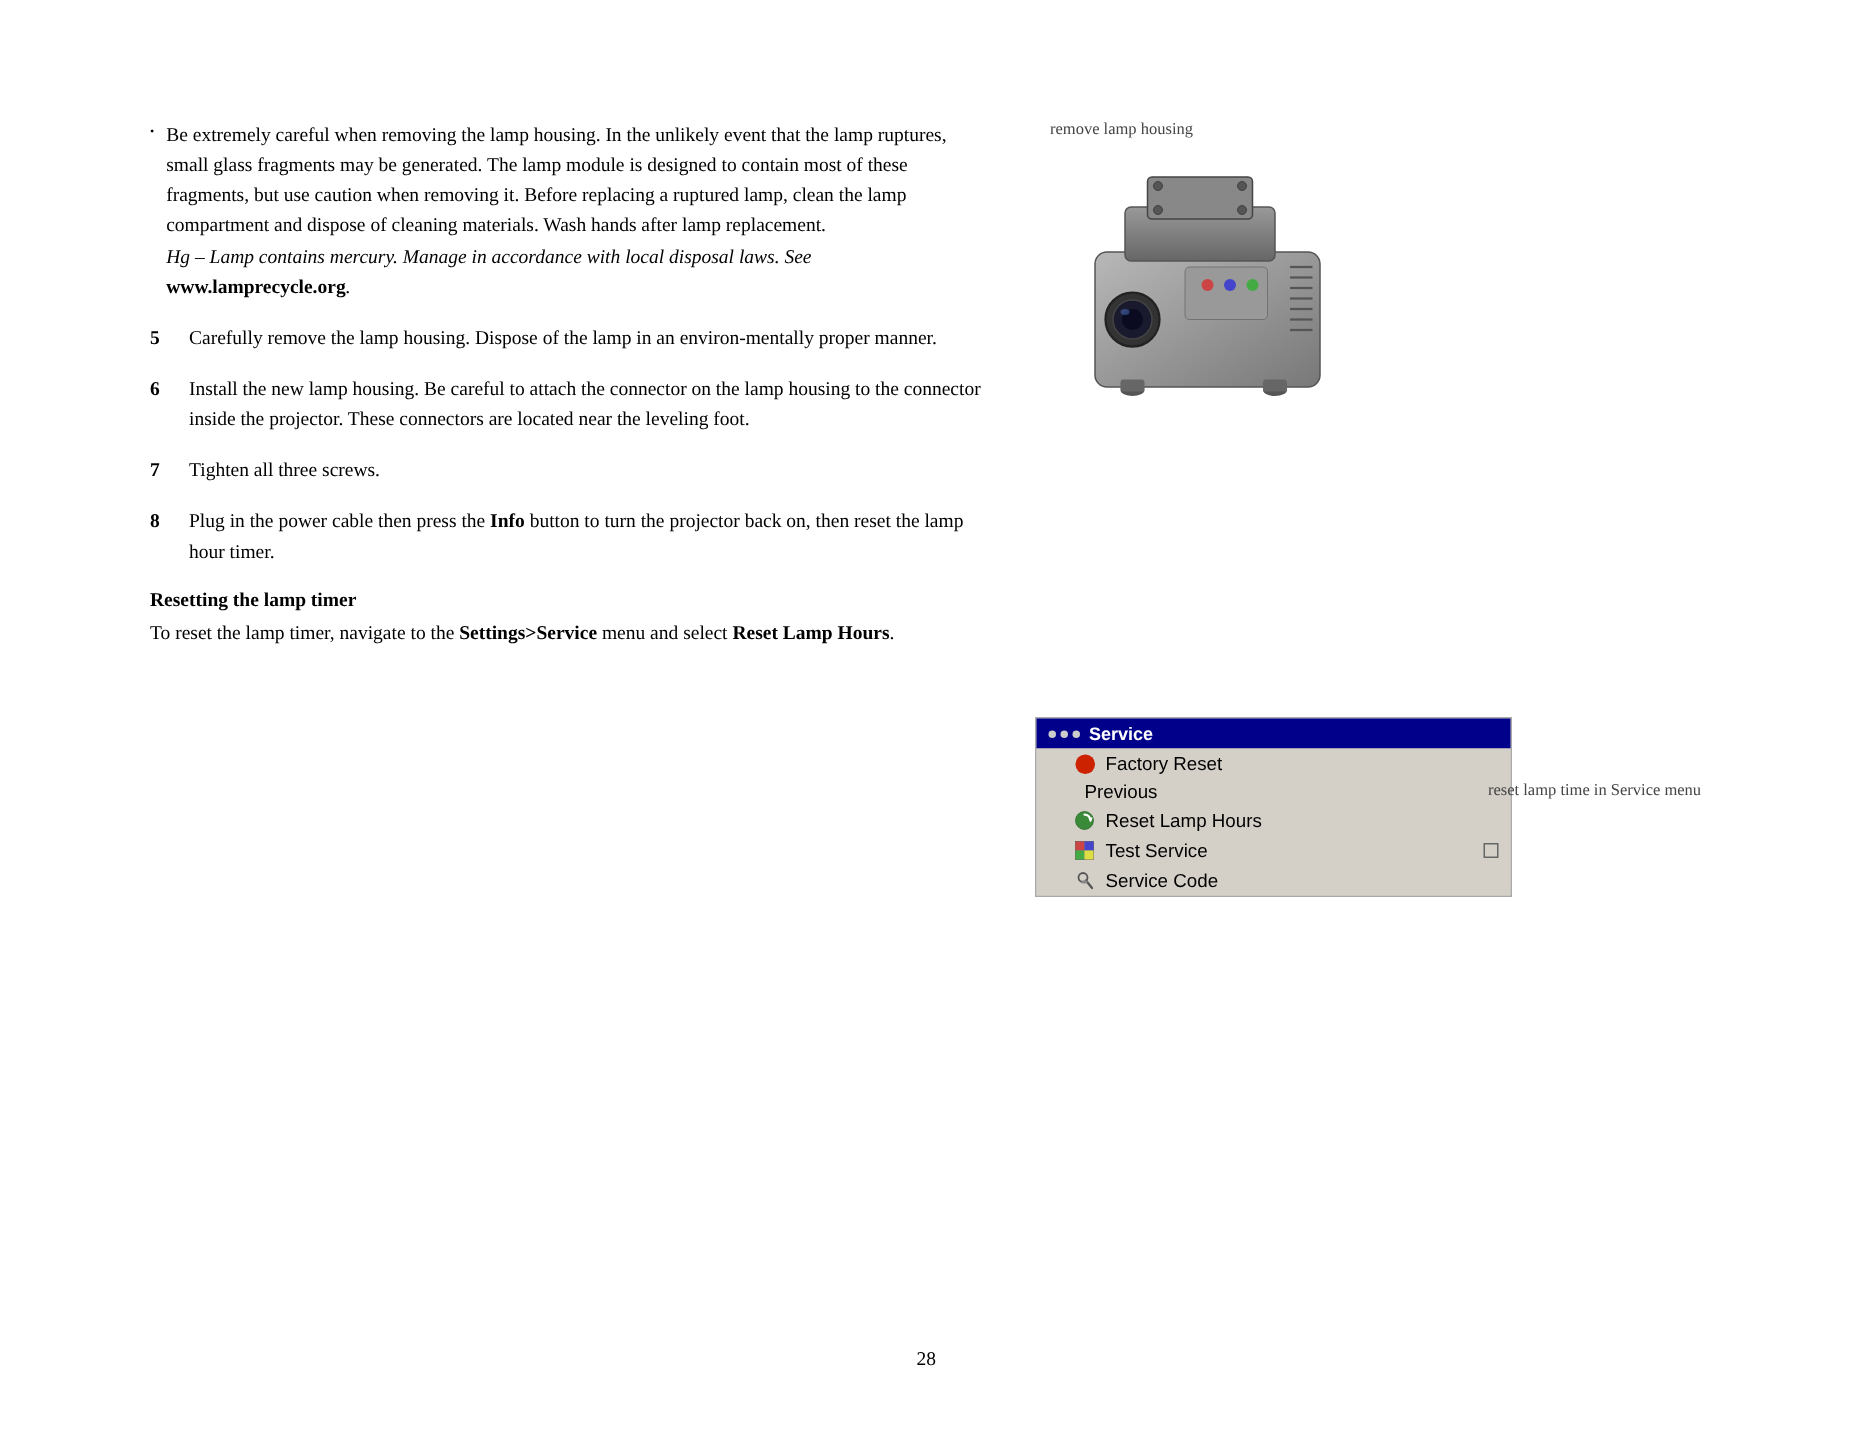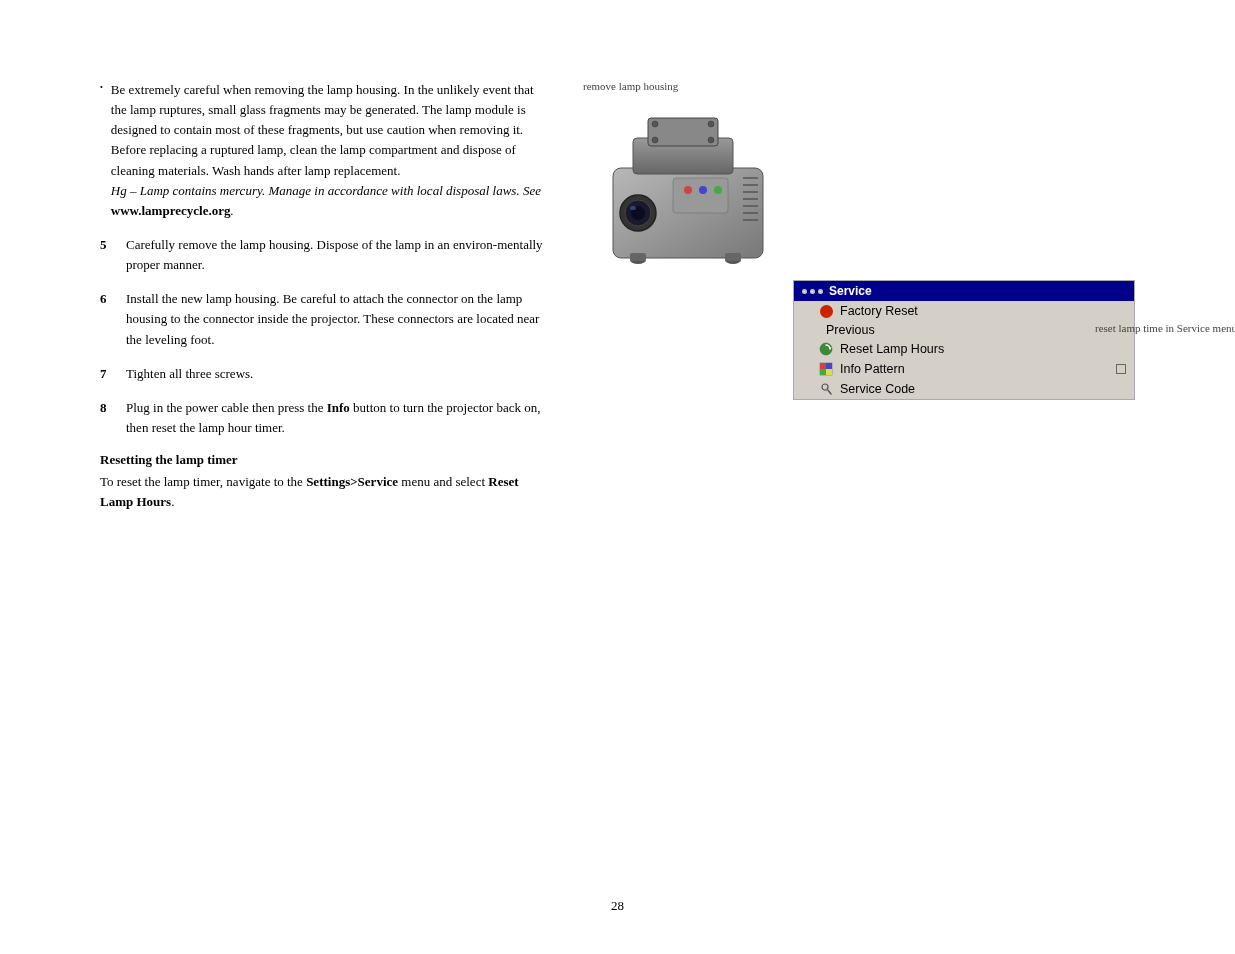--- a/index.html
+++ b/index.html
@@ -27,20 +27,21 @@
     }
 
     .left-column {
       flex: 1;
       max-width: 560px;
     }
 
     .right-column {
       flex: 0 0 420px;
       display: flex;
+      flex-direction: column;
       align-items: flex-start;
       padding-top: 0;
     }
 
     .bullet-item {
       display: flex;
       gap: 8px;
       margin-bottom: 14px;
       line-height: 1.5;
     }
@@ -120,21 +121,21 @@
     
     .service-menu-area {
       margin-top: 200px;
       display: flex;
       flex-direction: column;
       align-items: flex-start;
       gap: 0;
     }
 
     .service-menu {
-      width: 342px;
+      width: 318px;
       border: 1px solid #aaa;
       background: #d4d0c8;
       font-size: 12.5px;
       font-family: Arial, sans-serif;
     }
 
     .service-menu-title {
       background: #00008b;
       color: #ffffff;
       padding: 3px 8px;
@@ -360,21 +361,21 @@
           <div class="service-menu-item">
             <span class="menu-item-icon">
               <svg width="14" height="14" viewBox="0 0 14 14">
                 <rect x="1" y="1" width="12" height="12" fill="#888" stroke="#555" stroke-width="0.5"></rect>
                 <rect x="1" y="1" width="6" height="6" fill="#cc4444"></rect>
                 <rect x="7" y="1" width="6" height="6" fill="#4444cc"></rect>
                 <rect x="1" y="7" width="6" height="6" fill="#44aa44"></rect>
                 <rect x="7" y="7" width="6" height="6" fill="#dddd44"></rect>
               </svg>
             </span>
-            <span class="menu-item-text">Info Pattern</span>
+            <span class="menu-item-text">Test Service</span>
             <div class="menu-checkbox"></div>
           </div>
 
 
           <div class="service-menu-item">
             <span class="menu-item-icon">
               <svg width="14" height="14" viewBox="0 0 14 14">
                 <circle cx="6" cy="5" r="3" fill="none" stroke="#555" stroke-width="1.2"></circle>
                 <path d="M8 7 L12 12" stroke="#555" stroke-width="1.5" stroke-linecap="round"></path>
                 <rect x="5" y="7" width="4" height="2" rx="1" fill="#888"></rect>

